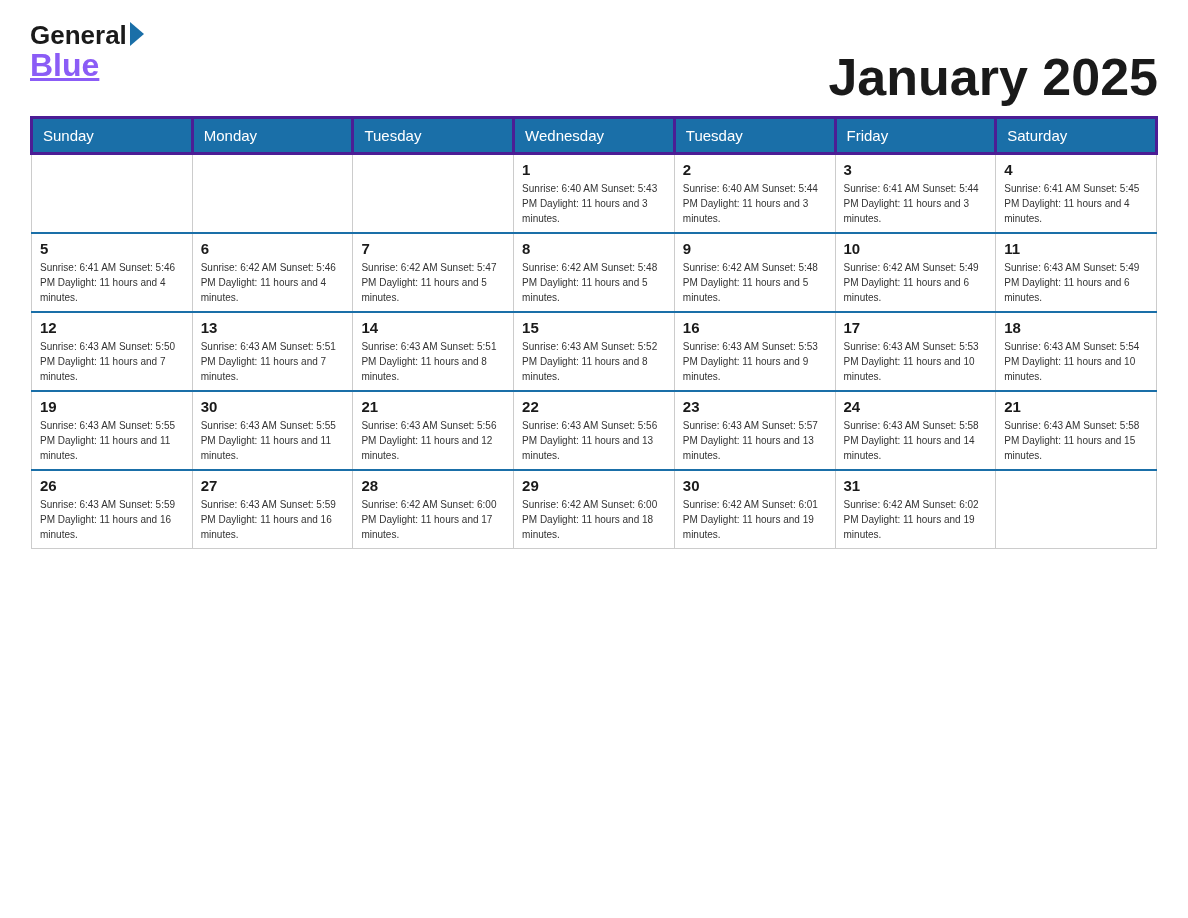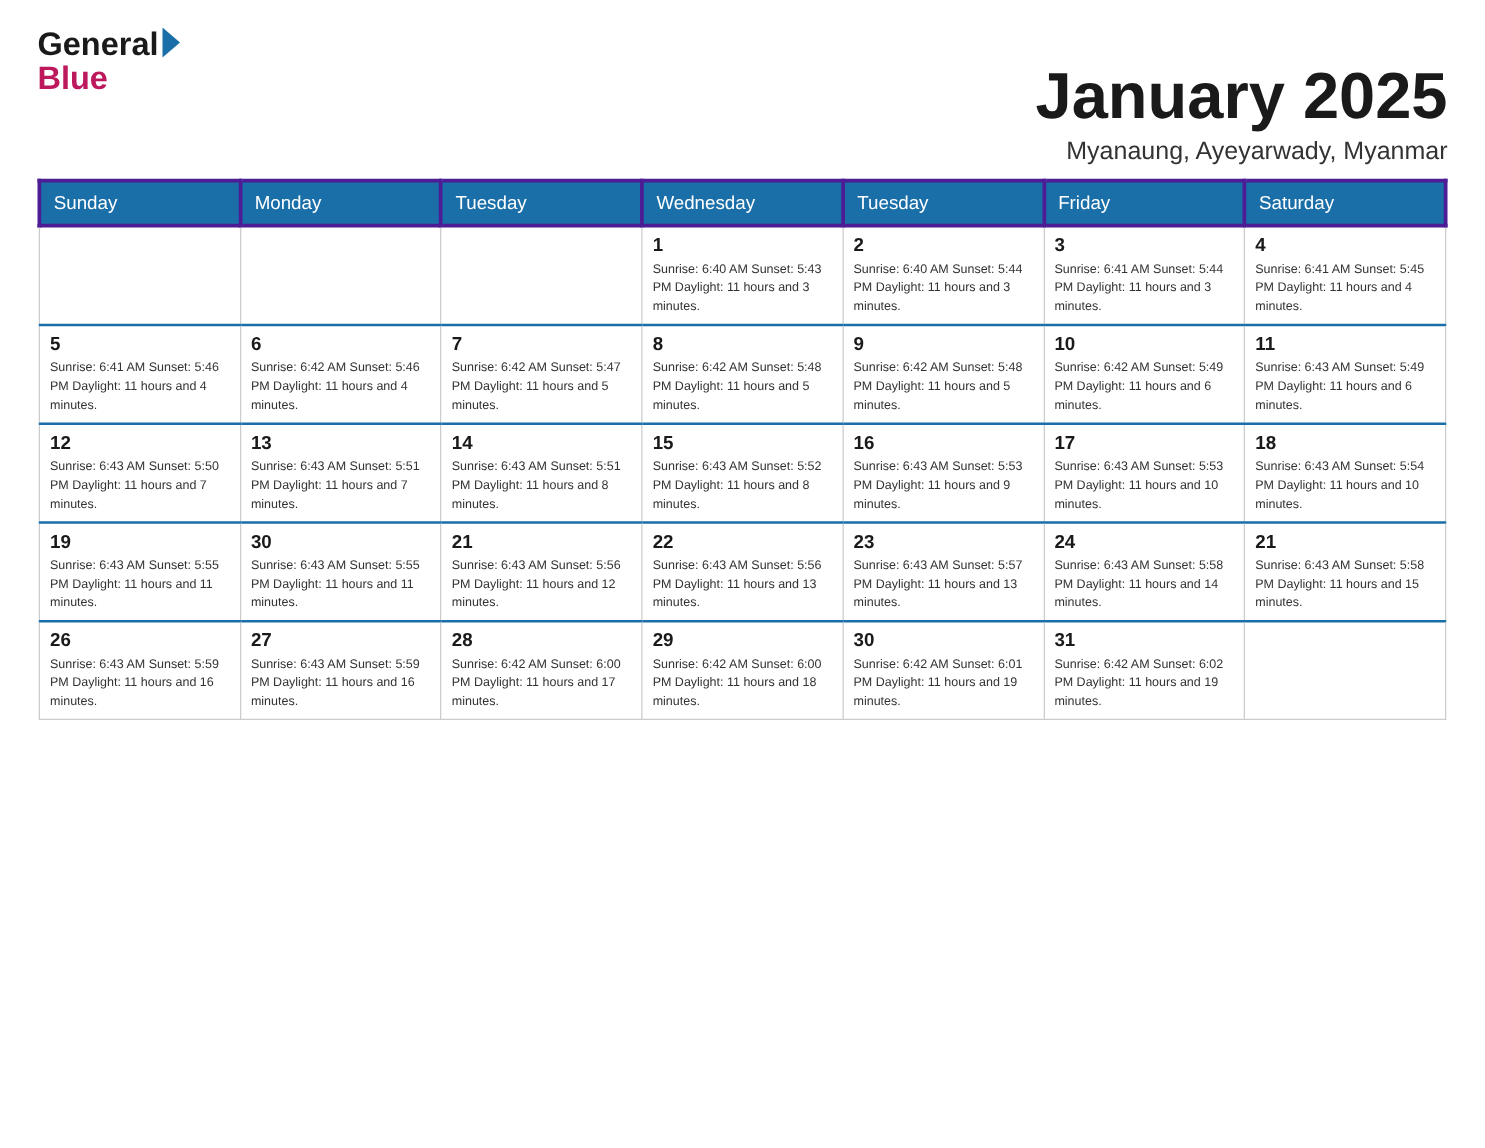--- a/index.html
+++ b/index.html
@@ -34,24 +34,25 @@
     .logo-arrow {
       width: 0;
       height: 0;
       border-left: 14px solid #1a6fa8;
       border-top: 12px solid transparent;
       border-bottom: 12px solid transparent;
       margin-left: 3px;
       margin-top: -4px;
     }
     .logo-blue {
-      font-size: 26px;
+      font-size: 32px;
       font-weight: bold;
-      color: #be185d;
+      color: #8b5cf6;
       margin-top: -4px;
+      text-decoration: underline;
     }
     .title-section {
       text-align: right;
       margin-top: 29px;
     }
     .main-title {
       font-size: 52px;
       font-weight: bold;
       color: #1a1a1a;
       line-height: 1.1;
@@ -106,21 +107,20 @@
 <div class="header">
   <div class="logo">
     <div class="logo-top">
       <span class="logo-general">General</span>
       <div class="logo-arrow"></div>
     </div>
     <span class="logo-blue">Blue</span>
   </div>
   <div class="title-section">
     <div class="main-title">January 2025</div>
-    <div class="subtitle">Myanaung, Ayeyarwady, Myanmar</div>
   </div>
 </div>
 
 <table class="calendar">
   <thead>
     <tr>
     <th>Sunday</th>
         <th>Monday</th>
         <th>Tuesday</th>
         <th>Wednesday</th>

